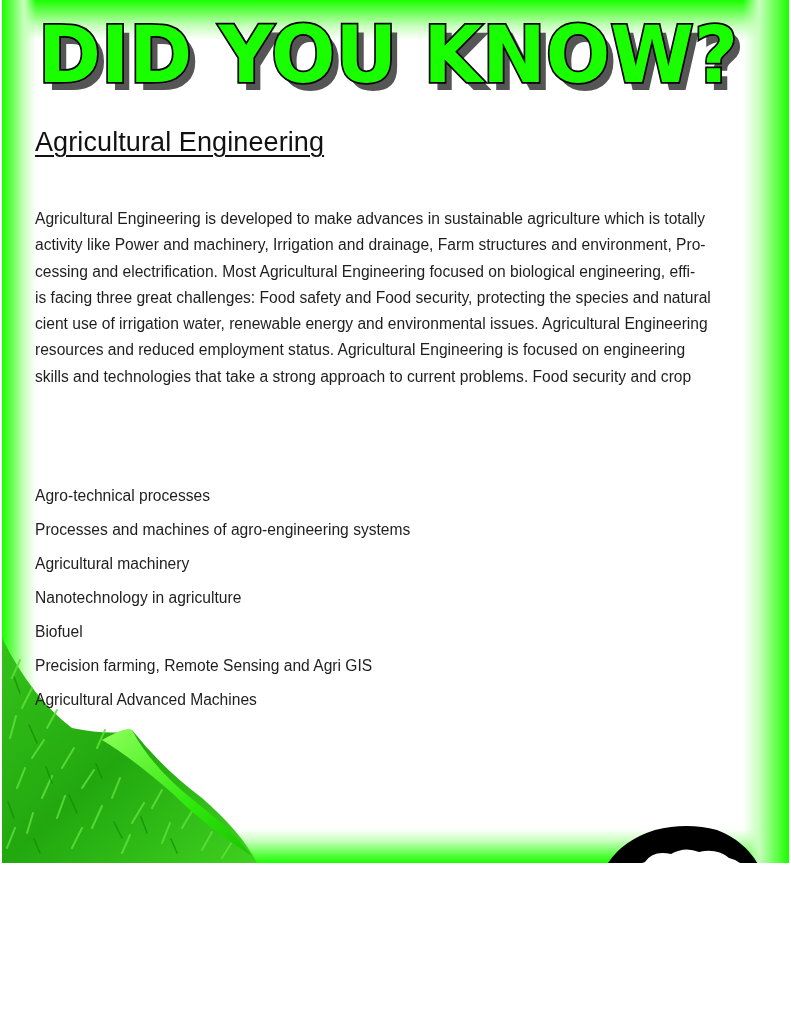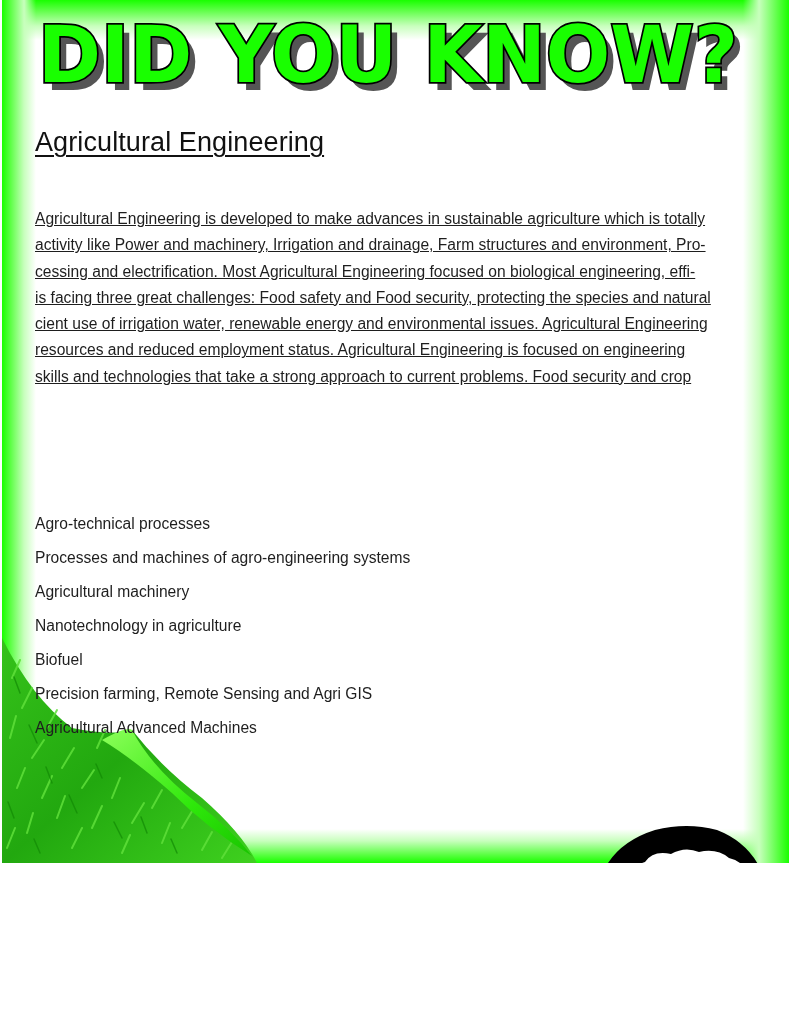--- a/index.html
+++ b/index.html
@@ -9,24 +9,24 @@
   .glow.top { left: 0; top: 0; right: 0; height: 40px; background: linear-gradient(to bottom, #19ff00 0%, #5cff45 25%, #c8ffbd 65%, rgba(255,255,255,0) 100%); }
   .glow.bottom { left: 0; bottom: 0; right: 0; height: 34px; background: linear-gradient(to top, #19ff00 0%, #5cff45 25%, #c8ffbd 65%, rgba(255,255,255,0) 100%); }
   .glow.left { left: 0; top: 0; bottom: 0; width: 34px; background: linear-gradient(to right, #19ff00 0%, #5cff45 25%, #c8ffbd 65%, rgba(255,255,255,0) 100%); }
   .glow.right { right: 0; top: 0; bottom: 0; width: 46px; background: linear-gradient(to left, #19ff00 0%, #5cff45 25%, #c8ffbd 65%, rgba(255,255,255,0) 100%); }
 
   .banner { position: absolute; left: 36px; top: 18px; width: 715px; height: 80px; }
   .banner svg { width: 100%; height: 100%; }
 
   .title { position: absolute; left: 33px; top: 127px; font-family: "Liberation Sans", "DejaVu Sans", sans-serif; font-weight: normal; font-size: 27px; color: #111; text-decoration: underline; text-decoration-thickness: 2px; text-underline-offset: 4px; letter-spacing: 0.1px; margin: 0; }
 
-  .body-text { position: absolute; left: 33px; top: 206px; width: 725px; font-size: 15.6px; line-height: 26.3px; color: #1e1e1e; margin: 0; text-decoration: underline; }
+  .body-text { position: absolute; left: 33px; top: 206px; width: 725px; font-size: 15.6px; line-height: 26.3px; color: #1e1e1e; margin: 0; }
   .body-text span { display: block; white-space: nowrap; }
 
-  .topics { position: absolute; left: 33px; top: 512px; margin: 0; padding: 0; list-style: none; font-size: 15.6px; color: #1e1e1e; }
+  .topics { position: absolute; left: 33px; top: 484px; margin: 0; padding: 0; list-style: none; font-size: 15.6px; color: #1e1e1e; }
   .topics li { height: 34px; line-height: 24px; white-space: nowrap; }
 
   .grass { position: absolute; left: 0; bottom: 0; width: 280px; height: 245px; }
   .head { position: absolute; left: 575px; top: 820px; width: 200px; height: 190px; }
 </style>
 </head>
 <body>
 
 <div class="page">
   <div class="glow top"></div>

